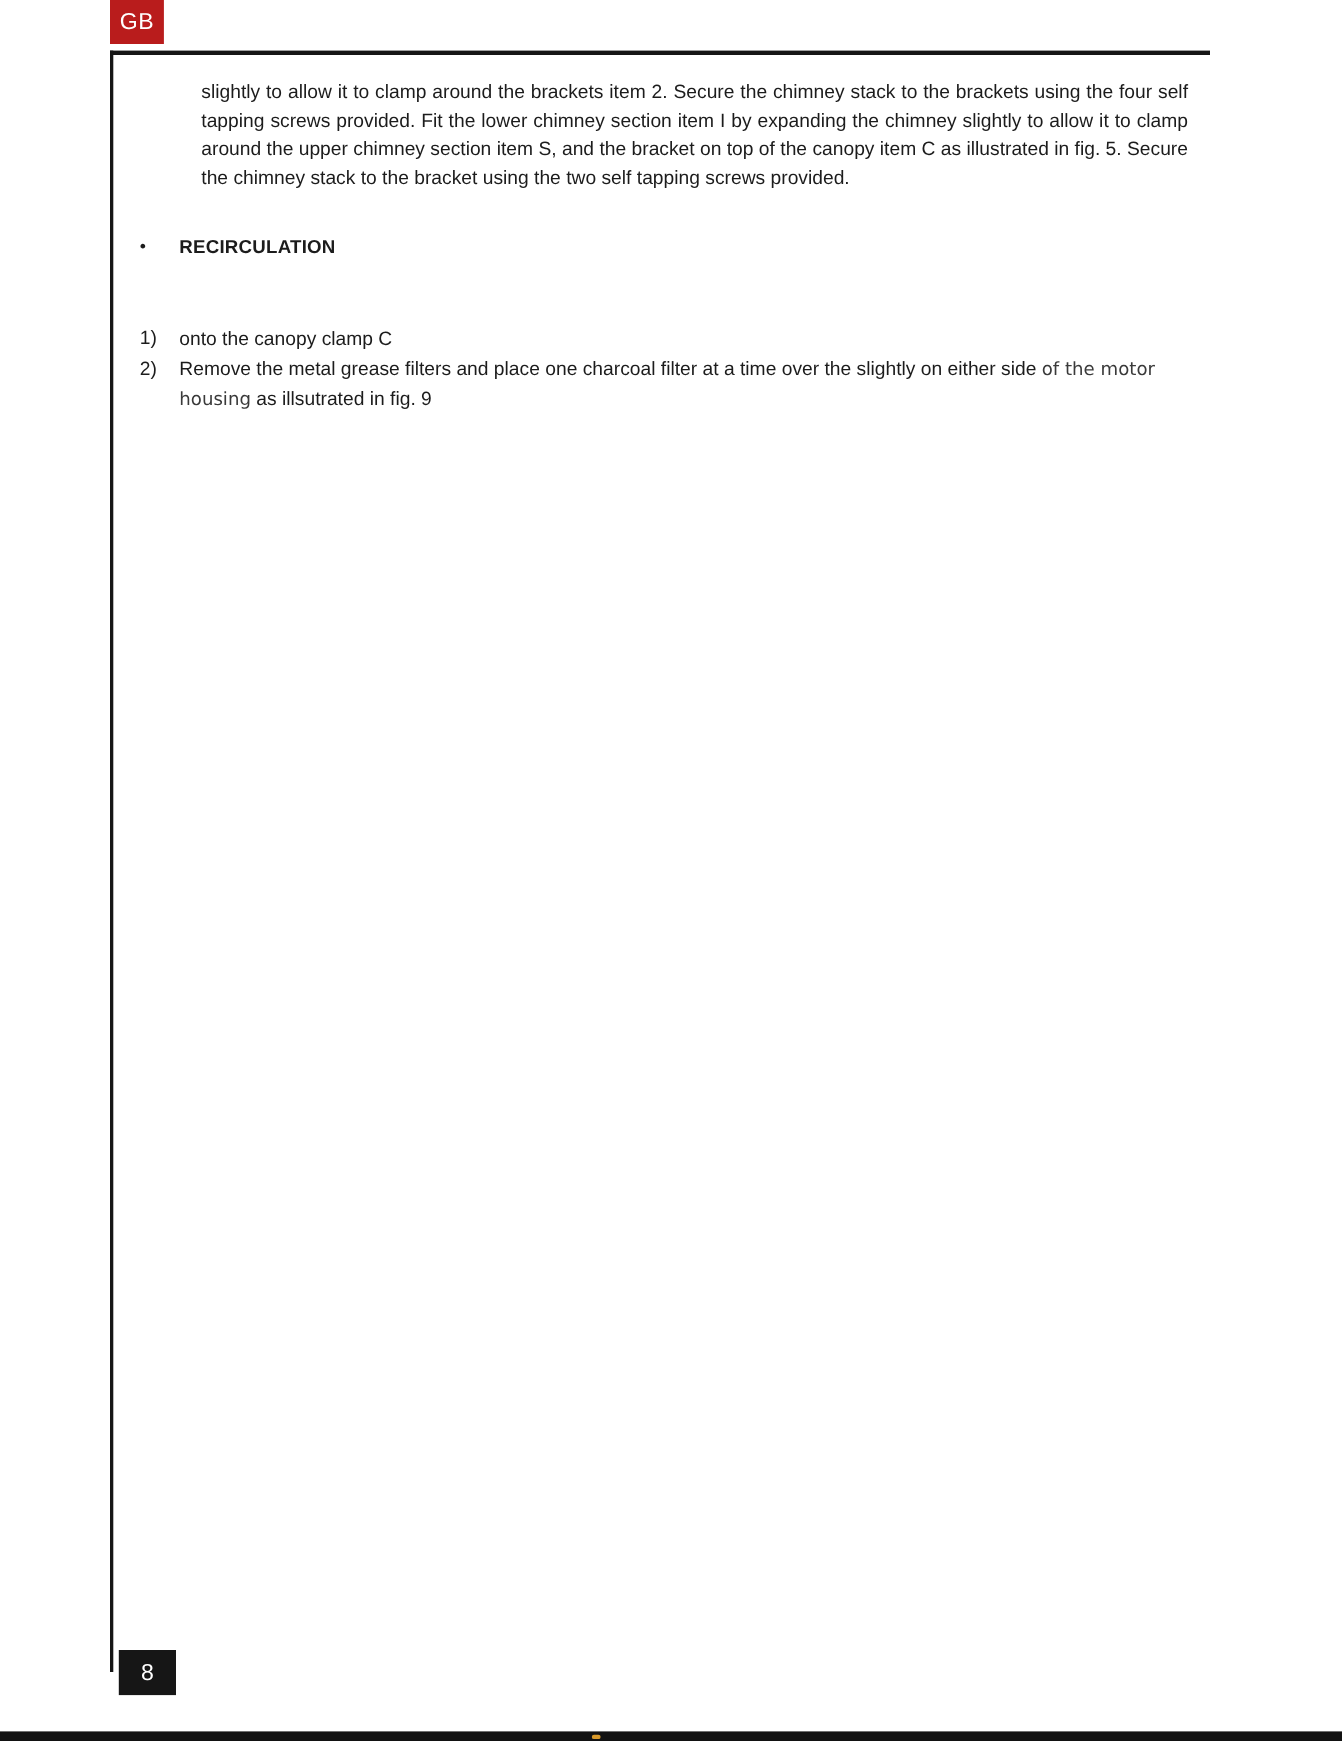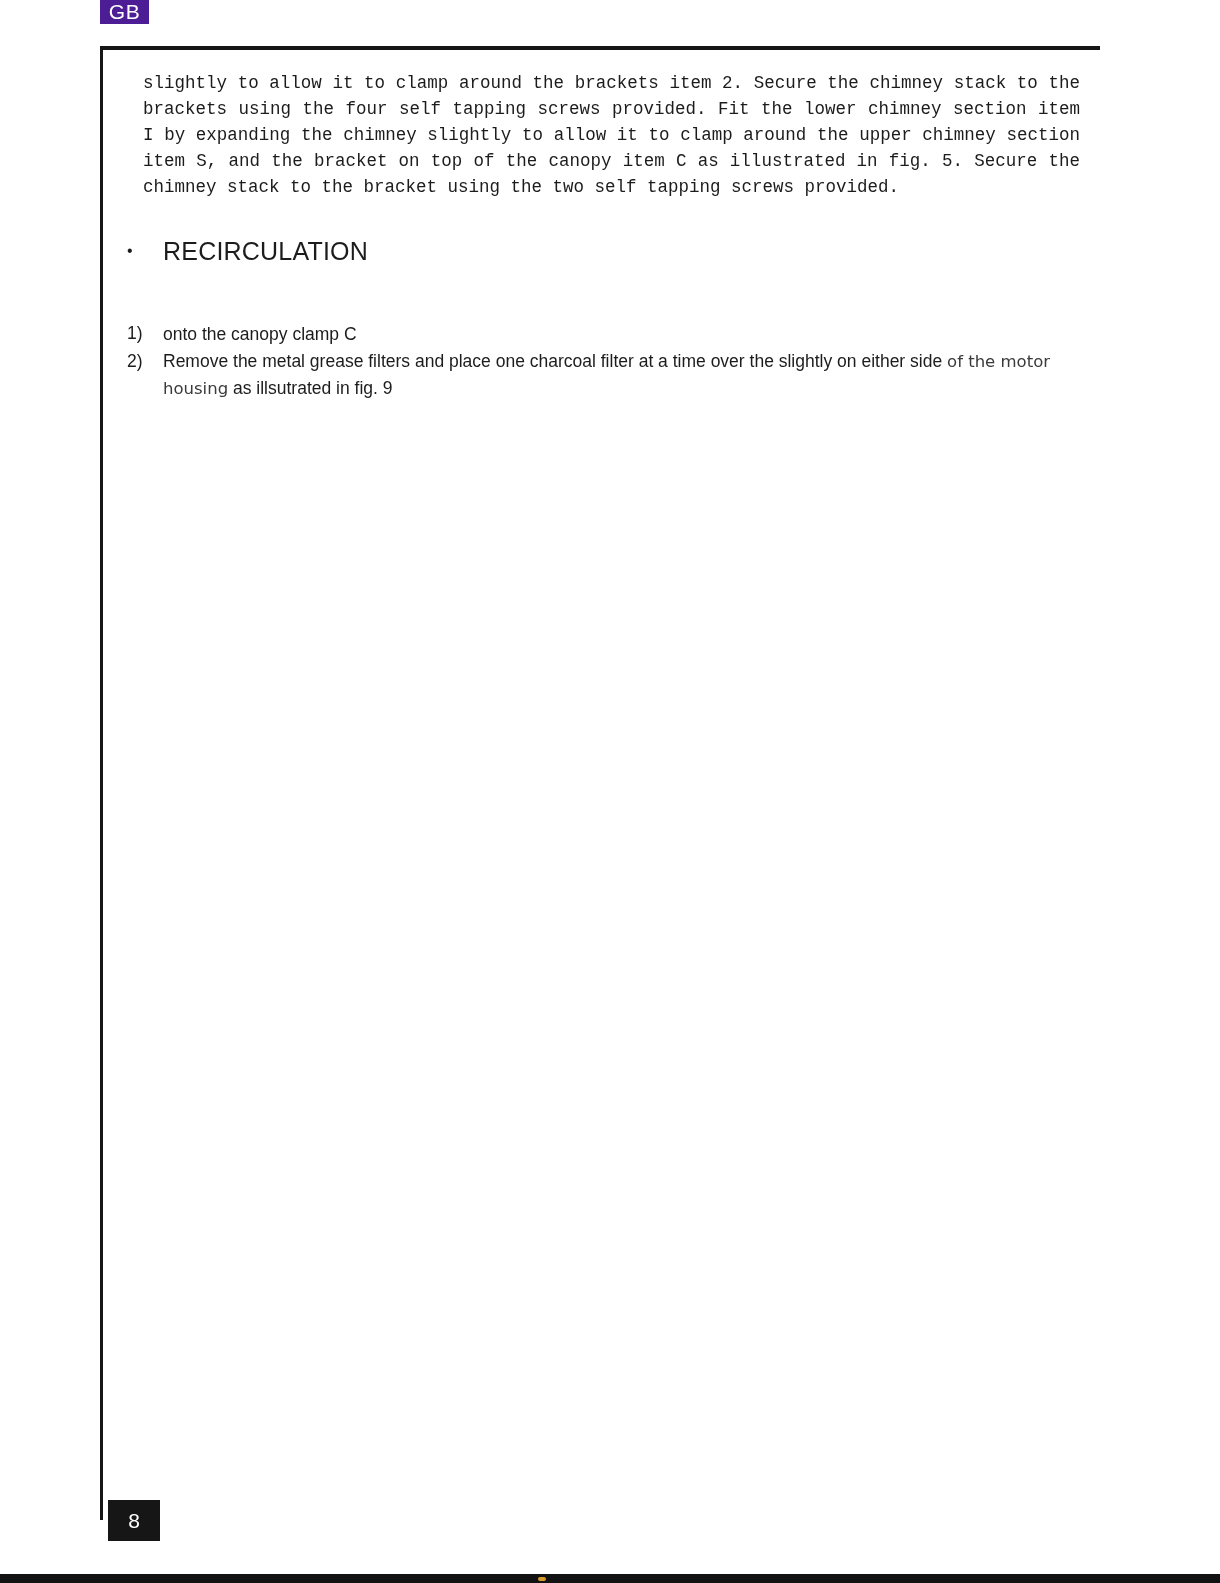--- a/index.html
+++ b/index.html
@@ -15,22 +15,22 @@
   .page {
     position: absolute;
     inset: 0;
     background: #ffffff;
   }
   .lang-badge {
     position: absolute;
     left: 100px;
     top: 0;
     width: 49px;
-    height: 24px;
-    background: #4c1d95;
+    height: 40px;
+    background: #b91c1c;
     color: #ffffff;
     font-size: 21px;
     display: flex;
     align-items: center;
     justify-content: center;
     letter-spacing: 0.5px;
   }
   .top-rule {
     position: absolute;
     left: 100px;
@@ -49,23 +49,22 @@
   }
   .content {
     position: absolute;
     left: 127px;
     top: 70px;
     width: 953px;
     font-size: 17.5px;
     line-height: 26px;
   }
   .para-indent {
-    margin-left: 16px;
+    margin-left: 56px;
     text-align: justify;
-    font-family: Liberation Mono, monospace;
   }
   .list-item {
     display: flex;
     align-items: flex-start;
   }
   .list-item .num {
     flex: 0 0 36px;
   }
   .list-item .txt {
     flex: 1 1 auto;
@@ -76,22 +75,22 @@
   .heading-row {
     margin-top: 38px;
     display: flex;
     align-items: flex-start;
   }
   .heading-row .bullet {
     flex: 0 0 36px;
     font-size: 16px;
   }
   .heading-row .heading {
-    font-weight: normal;
-    font-size: 25px;
+    font-weight: bold;
+    font-size: 17px;
     letter-spacing: 0.2px;
   }
   .item-1 {
     margin-top: 56px;
   }
   .note {
     padding-left: 8px;
     margin-top: 1px;
   }
   .note-cont {

